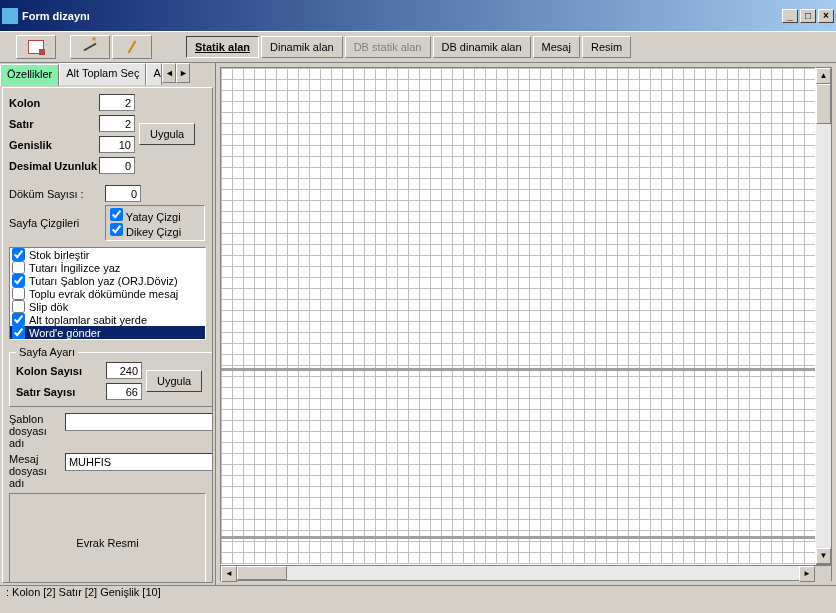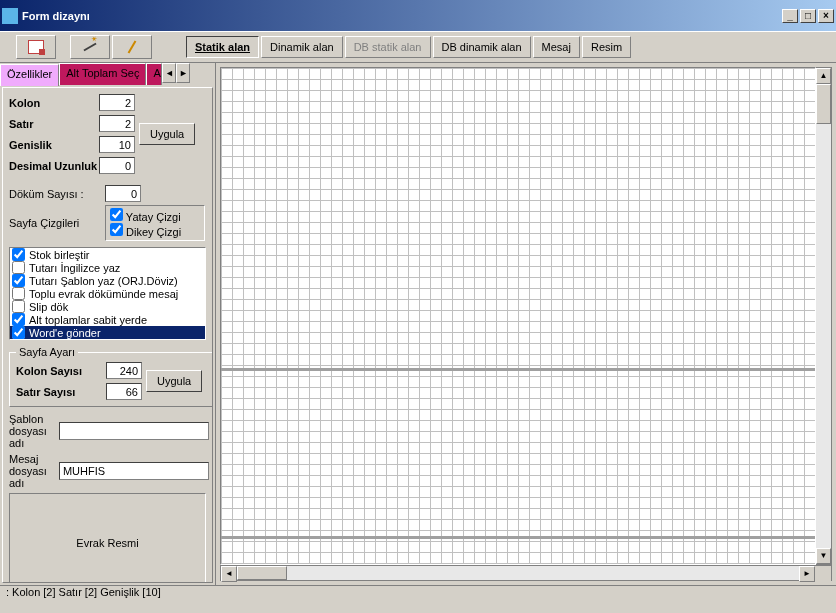--- a/index.html
+++ b/index.html
@@ -109,26 +109,26 @@
 .tabs {
   display: flex;
   height: 22px;
 }
 .tab {
   padding: 3px 6px;
   border: 1px solid #808080;
   border-bottom: none;
   border-top-color: #fff;
   border-left-color: #fff;
-  background: #be185d;
+  background: #e5e5e5;
   font-size: 11px;
   white-space: nowrap;
   overflow: hidden;
 }
-.tab.active { background: #f0abfc; position: relative; top: 1px; }
+.tab.active { background: #86efac; position: relative; top: 1px; }
 .tab-arrows {
   display: flex;
 }
 .tab-arrow {
   width: 14px; height: 20px;
   border: 1px solid #fff;
   border-right-color:#808080;
   border-bottom-color:#808080;
   background:#d4d0c8;
   text-align:center;
@@ -185,21 +185,21 @@
 }
 .check-list .item.sel { background: #0a246a; color: #fff; }
 .check-list input { margin-right: 4px; }
 fieldset {
   border: 1px solid #808080;
   border-top-color: #fff; border-left-color: #fff;
   padding: 4px 6px 6px;
   margin-bottom: 6px;
 }
 legend { font-size: 11px; padding: 0 3px; }
-.file-row { display: flex; align-items: center; margin: 4px 0; gap: 12px; }
+.file-row { display: flex; margin: 4px 0; gap: 18px; }
 .file-row label { width: 92px; font-size: 11px; }
 .file-row input { flex:1; height: 18px; border: 1px solid #808080; border-top-color:#404040; border-left-color:#404040; font-size:11px; padding: 0 3px; }
 .evrak {
   border: 1px solid #808080;
   border-right-color:#fff; border-bottom-color:#fff;
   height: 100px;
   display:flex; align-items:center; justify-content:center;
   font-size: 11px;
   margin-top: 4px;
 }

